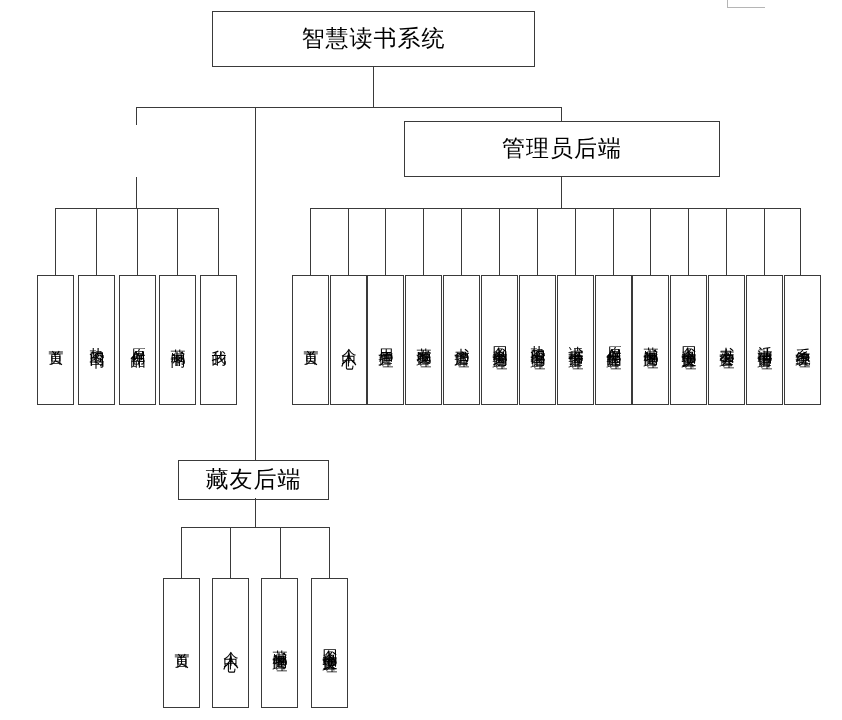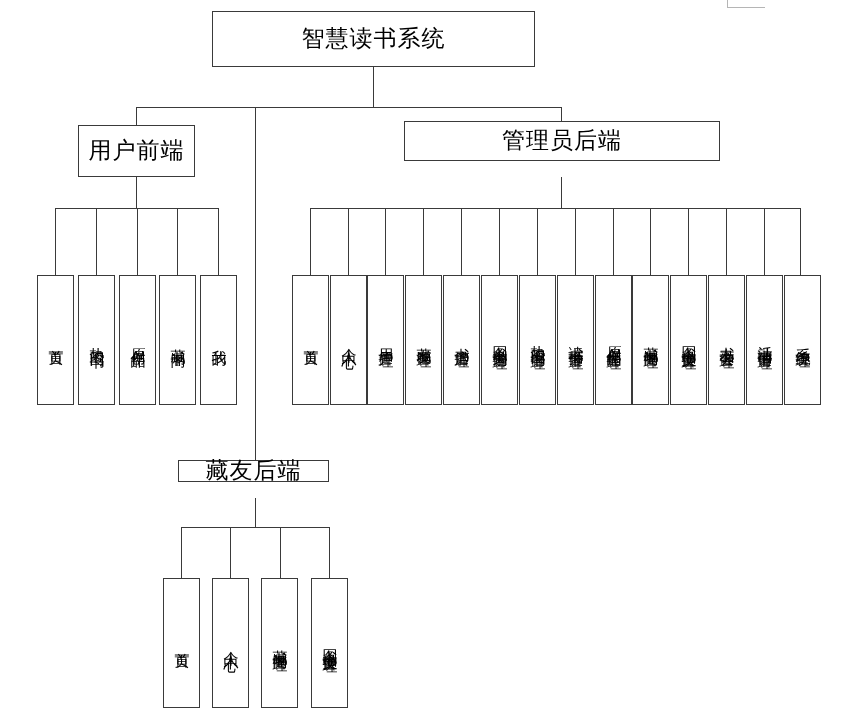--- a/index.html
+++ b/index.html
@@ -71,23 +71,20 @@
   </div>
 
   <div class="edge v" style="left:373px; top:67px; height:40px;"></div>
 
   <div class="edge h" style="left:136px; top:107px; width:426px;"></div>
 
   <div class="edge v" style="left:136px; top:107px; height:18px;"></div>
   <div class="edge v" style="left:255px; top:107px; height:353px;"></div>
   <div class="edge v" style="left:561px; top:107px; height:18px;"></div>
 
-  <div class="node h" style="left:78px; top:125px; width:117px; height:52px;">
-    <span>用户前端</span>
-  </div>
   <div class="edge v" style="left:136px; top:177px; height:31px;"></div>
   <div class="edge h" style="left:55px; top:208px; width:163px;"></div>
 
   <div class="edge v" style="left:55px;  top:208px; height:67px;"></div>
   <div class="edge v" style="left:96px;  top:208px; height:67px;"></div>
   <div class="edge v" style="left:137px; top:208px; height:67px;"></div>
   <div class="edge v" style="left:177px; top:208px; height:67px;"></div>
   <div class="edge v" style="left:218px; top:208px; height:67px;"></div>
 
   <div class="node v" style="left:37px;  top:275px; width:37px; height:130px;">
@@ -99,21 +96,21 @@
   <div class="node v" style="left:119px; top:275px; width:37px; height:130px;">
     <span class="vtext">原创作品</span>
   </div>
   <div class="node v" style="left:159px; top:275px; width:37px; height:130px;">
     <span class="vtext">藏书阁</span>
   </div>
   <div class="node v" style="left:200px; top:275px; width:37px; height:130px;">
     <span class="vtext">我的</span>
   </div>
 
-  <div class="node h" style="left:404px; top:121px; width:316px; height:40px;">
+  <div class="node h" style="left:404px; top:121px; width:316px; height:56px;">
     <span>管理员后端</span>
   </div>
   <div class="edge v" style="left:561px; top:177px; height:31px;"></div>
   <div class="edge h" style="left:310px; top:208px; width:490px;"></div>
 
   <div class="edge v" style="left:310px; top:208px; height:67px;"></div>
   <div class="edge v" style="left:348px; top:208px; height:67px;"></div>
   <div class="edge v" style="left:385px; top:208px; height:67px;"></div>
   <div class="edge v" style="left:423px; top:208px; height:67px;"></div>
   <div class="edge v" style="left:461px; top:208px; height:67px;"></div>
@@ -163,21 +160,21 @@
   <div class="node v" style="left:708px; top:275px; width:37px; height:130px;">
     <span class="vtext">书友会管理</span>
   </div>
   <div class="node v" style="left:746px; top:275px; width:37px; height:130px;">
     <span class="vtext">活动申请管理</span>
   </div>
   <div class="node v" style="left:784px; top:275px; width:37px; height:130px;">
     <span class="vtext">系统管理</span>
   </div>
 
-  <div class="node h" style="left:178px; top:460px; width:151px; height:22px;">
+  <div class="node h" style="left:178px; top:460px; width:151px; height:40px;">
     <span>藏友后端</span>
   </div>
   <div class="edge v" style="left:255px; top:498px; height:29px;"></div>
   <div class="edge h" style="left:181px; top:527px; width:148px;"></div>
 
   <div class="edge v" style="left:181px; top:527px; height:51px;"></div>
   <div class="edge v" style="left:230px; top:527px; height:51px;"></div>
   <div class="edge v" style="left:280px; top:527px; height:51px;"></div>
   <div class="edge v" style="left:329px; top:527px; height:51px;"></div>
 

